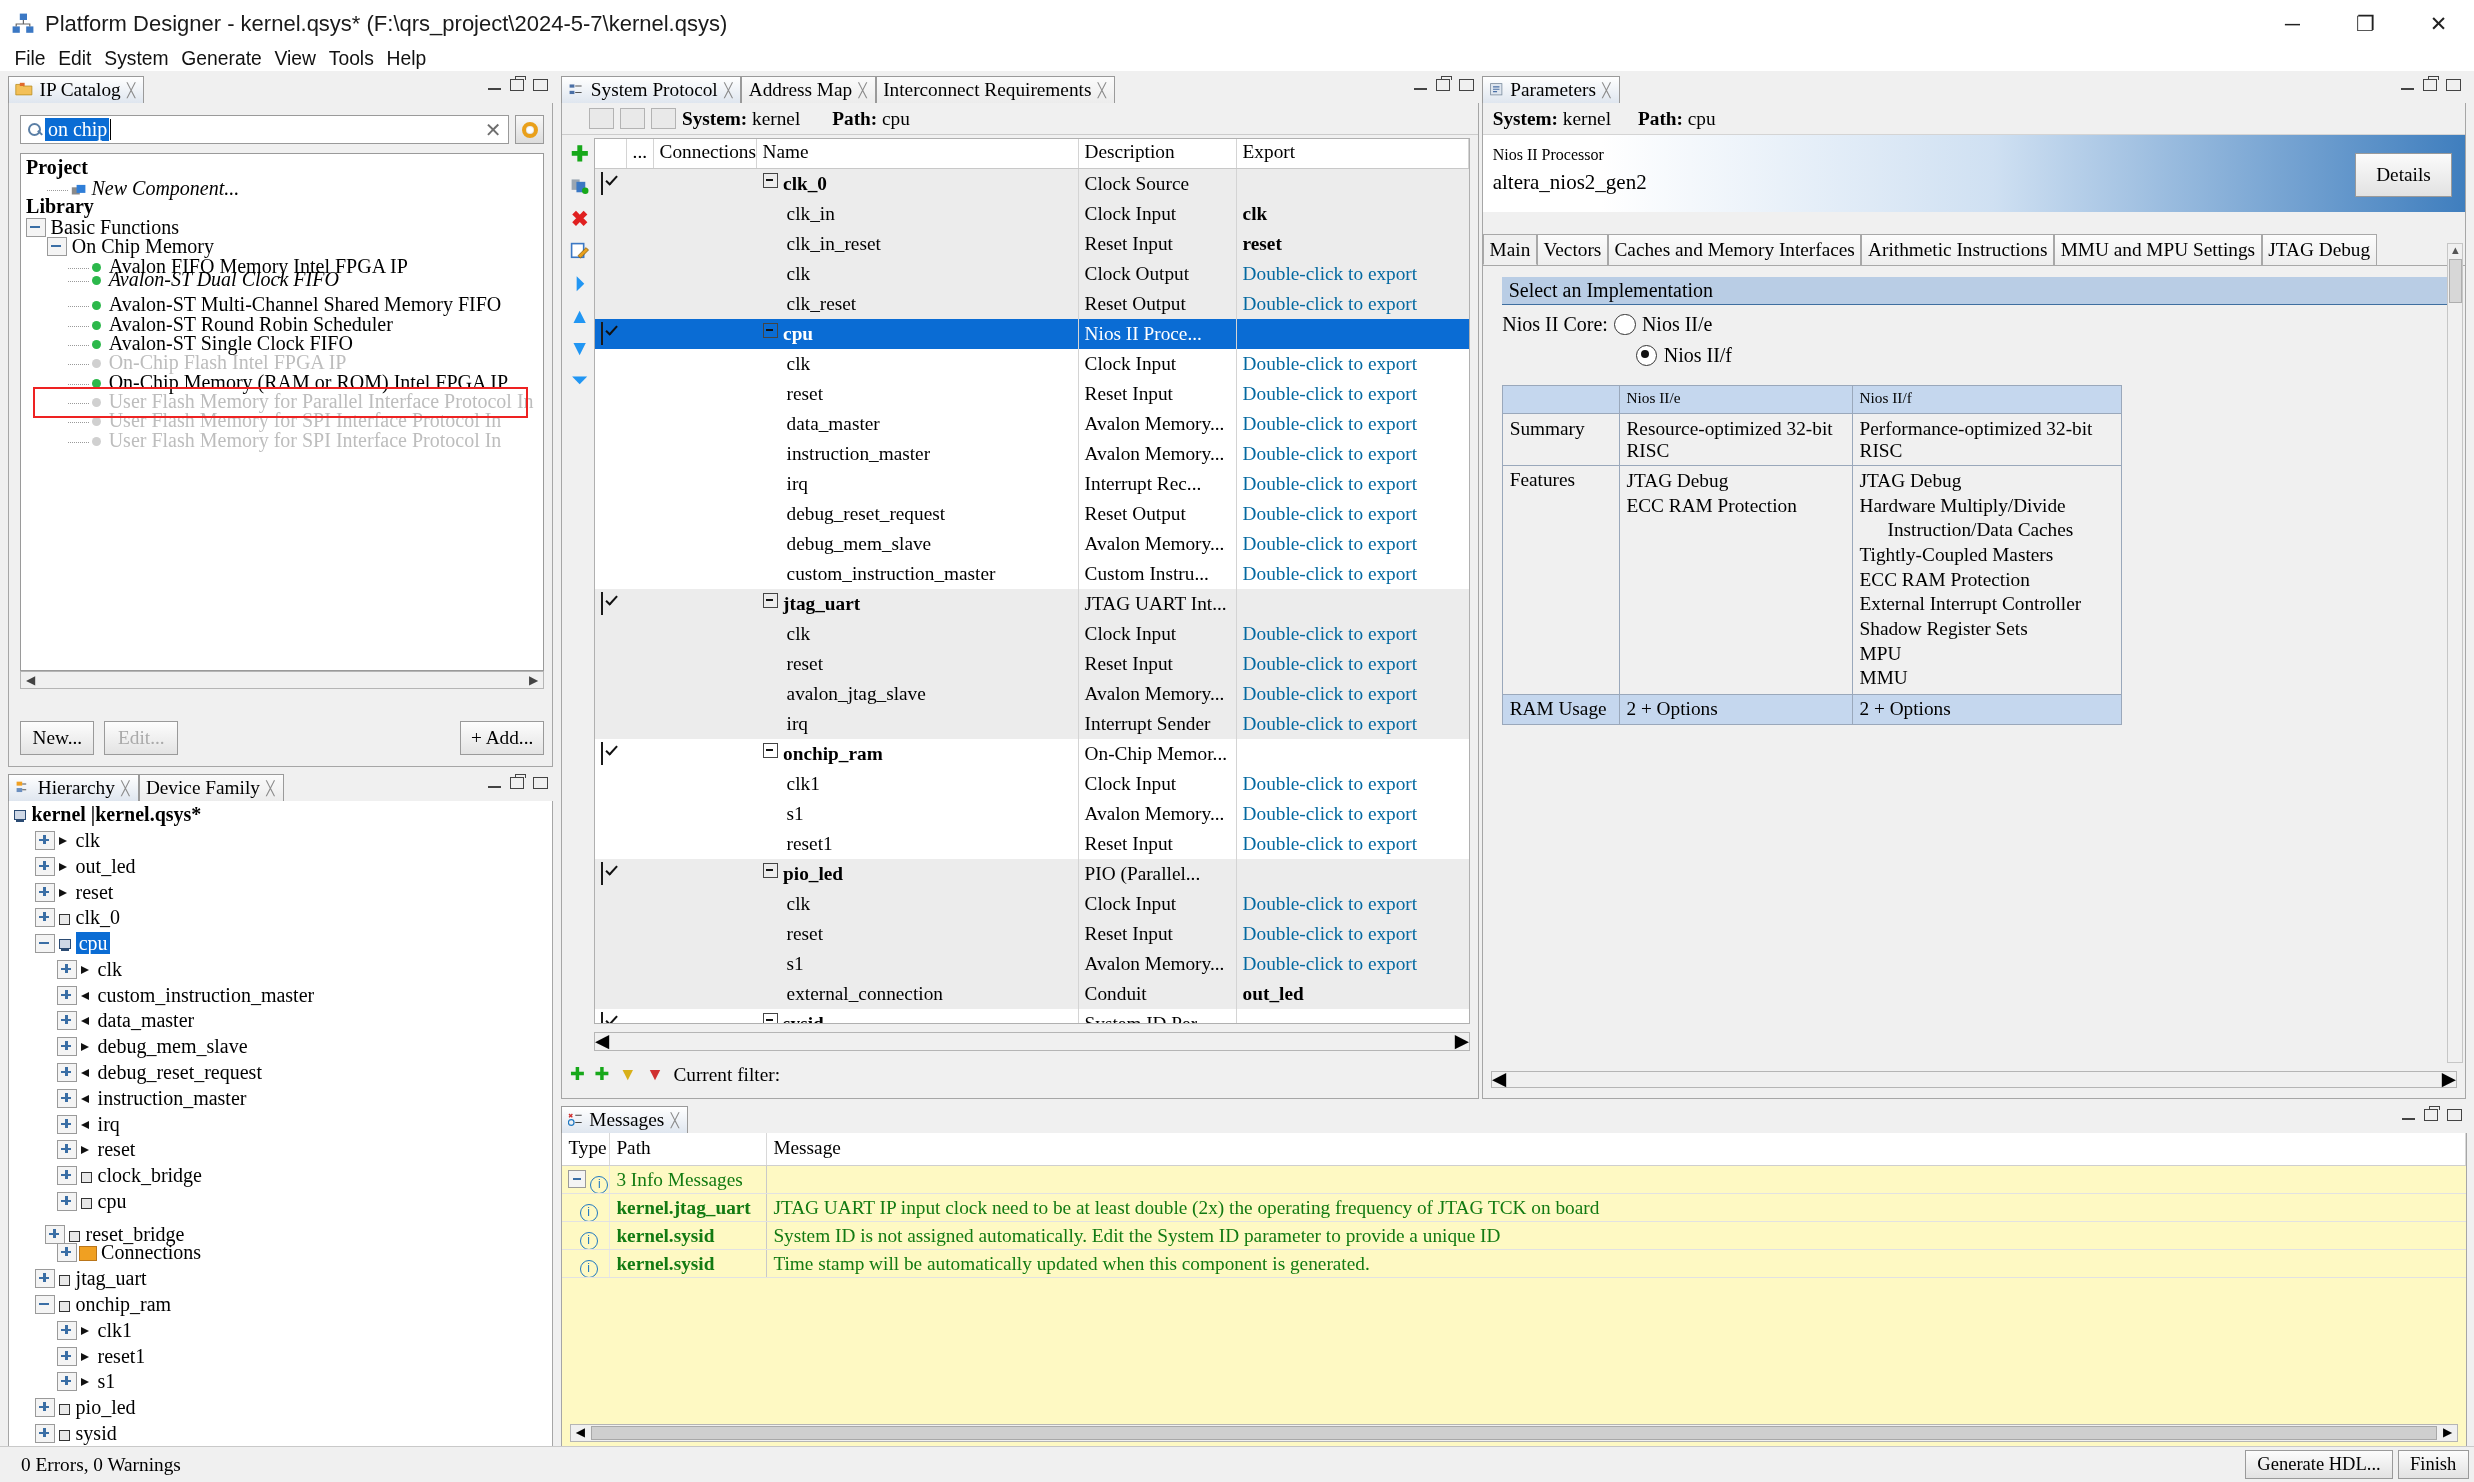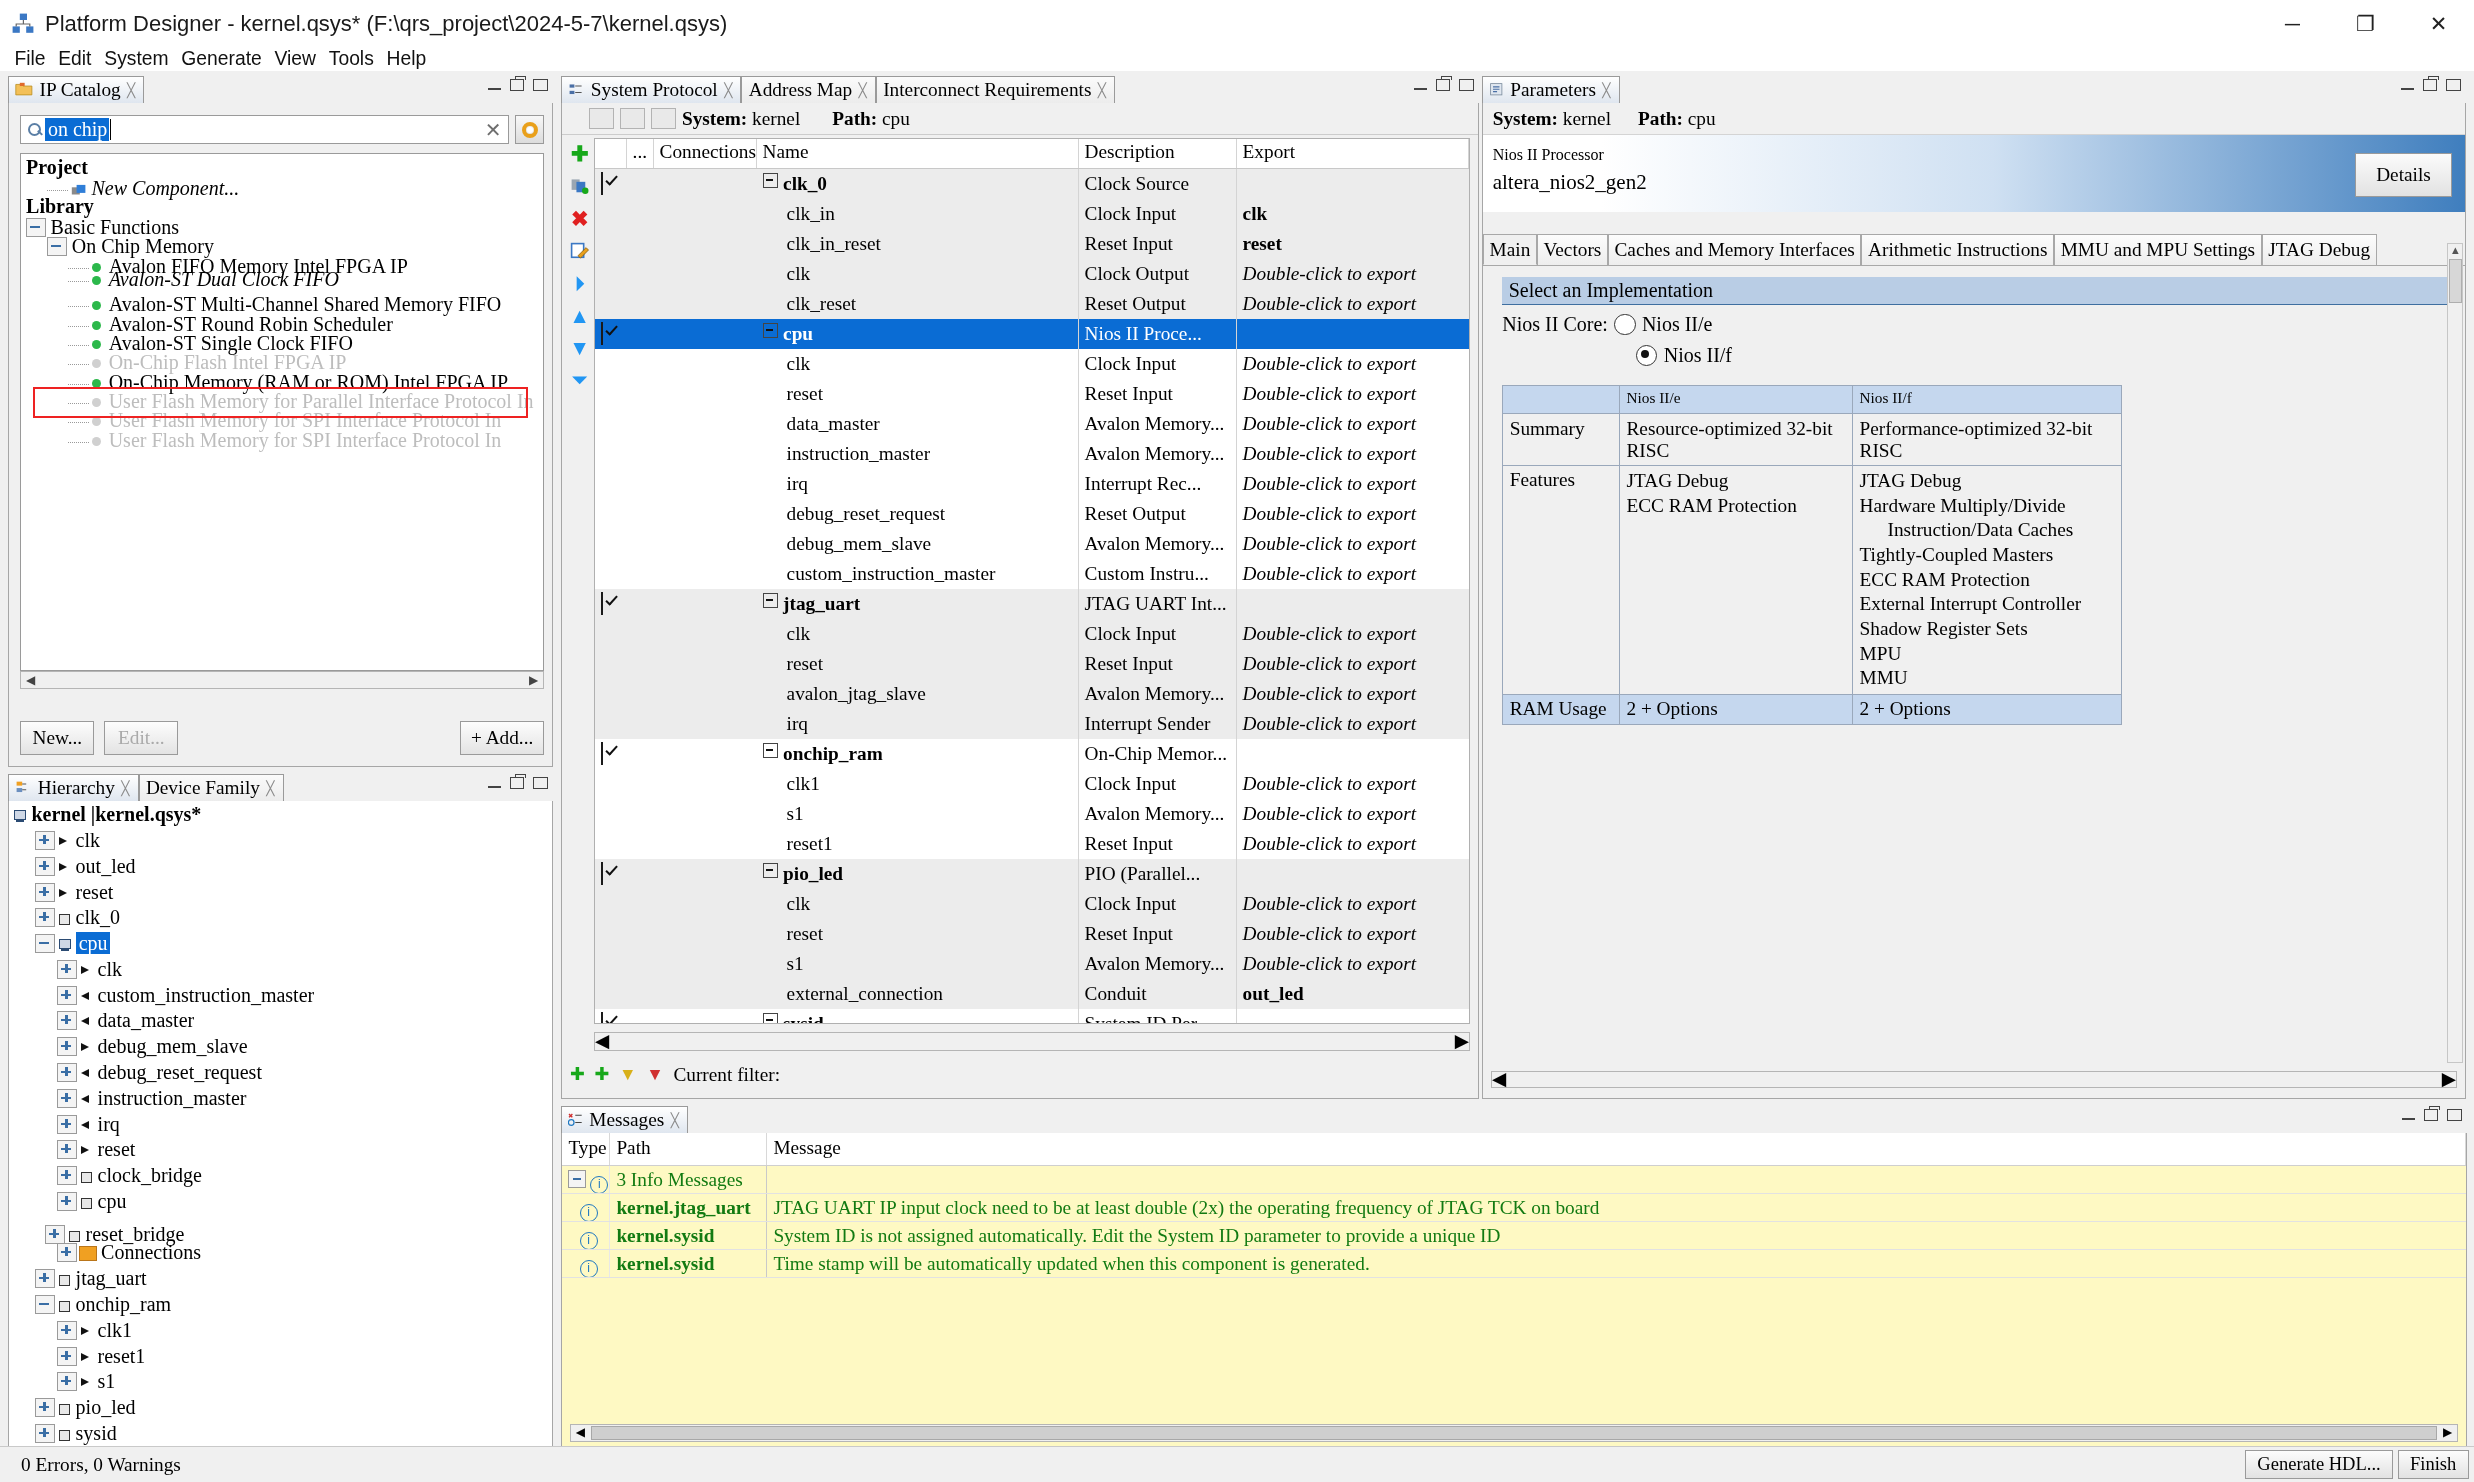--- a/index.html
+++ b/index.html
@@ -130,21 +130,21 @@
   .sc-row.sel{background:#0a6cd4;color:#fff;}
   .sc-row > div{box-sizing:border-box;padding-left:5.6px;height:30px;line-height:30px;overflow:hidden;white-space:nowrap;}
   .sc-row .c3{border-right:0.8px solid #d4d4d4;}
   .sc-row .c4{border-right:0.8px solid #d4d4d4;}
   .chk{width:21px;height:21px;border:1.6px solid #1a1a1a;background:#fff;position:relative;margin:0 auto;}
   .chk:before{content:"";position:absolute;left:3.2px;top:8.9px;width:6.4px;height:2.4px;background:#111;transform:rotate(45deg);}
   .chk:after{content:"";position:absolute;left:6.4px;top:6.4px;width:11.3px;height:2.4px;background:#111;transform:rotate(-48deg);}
   .nm-top{font-weight:bold;}
   .expander{display:inline-block;width:13.7px;height:13.7px;border:0.8px solid #444;position:relative;vertical-align:1.6px;margin-right:4.8px;}
   .expander:before{content:"";position:absolute;left:2.4px;top:5.6px;width:7.3px;height:1.6px;background:#111;}
-  .dbl{color:#000000;font-style:italic;}
+  .dbl{color:#0369a1;}
   .sc-bottom{position:absolute;left:32px;right:8px;bottom:47px;height:19.3px;background:#f0f0f0;
              border:0.8px solid #b5b5b5;display:flex;align-items:center;justify-content:space-between;box-sizing:border-box;}
   .sc-filter{position:absolute;left:8px;right:8px;bottom:8px;height:31px;display:flex;align-items:center;gap:9.7px;font-size:19.3px;}
   .fi{font-family:"Liberation Sans",sans-serif;font-size:17.7px;}
   .fi.g{color:#17a81a;}
   .fi.y{color:#d8b019;}
   .fi.r{color:#d03030;}
 
   
   #messages{left:561px;top:1104px;width:1906px;height:345px;}

